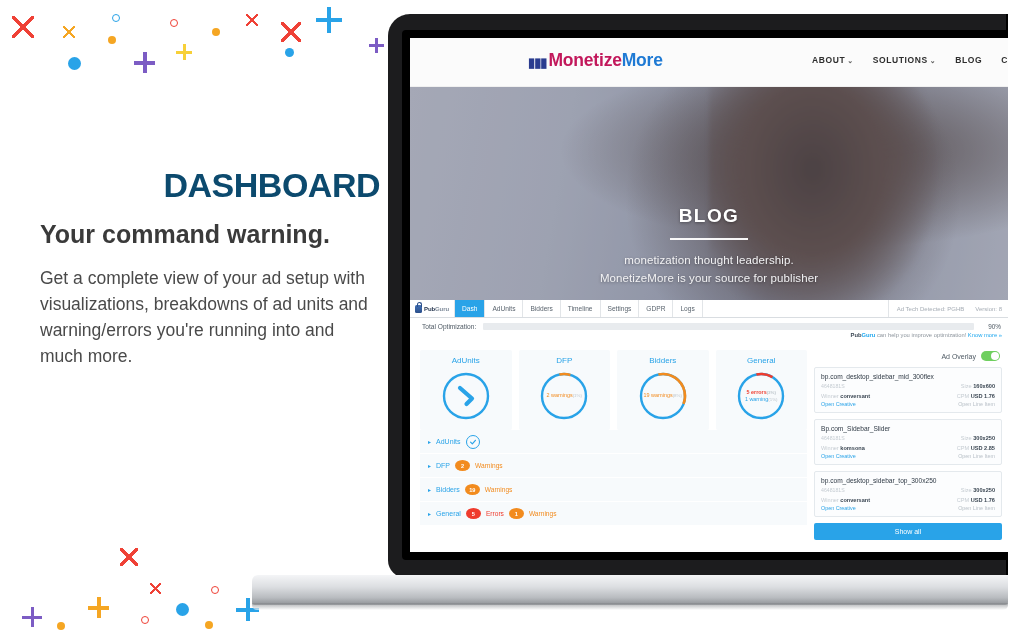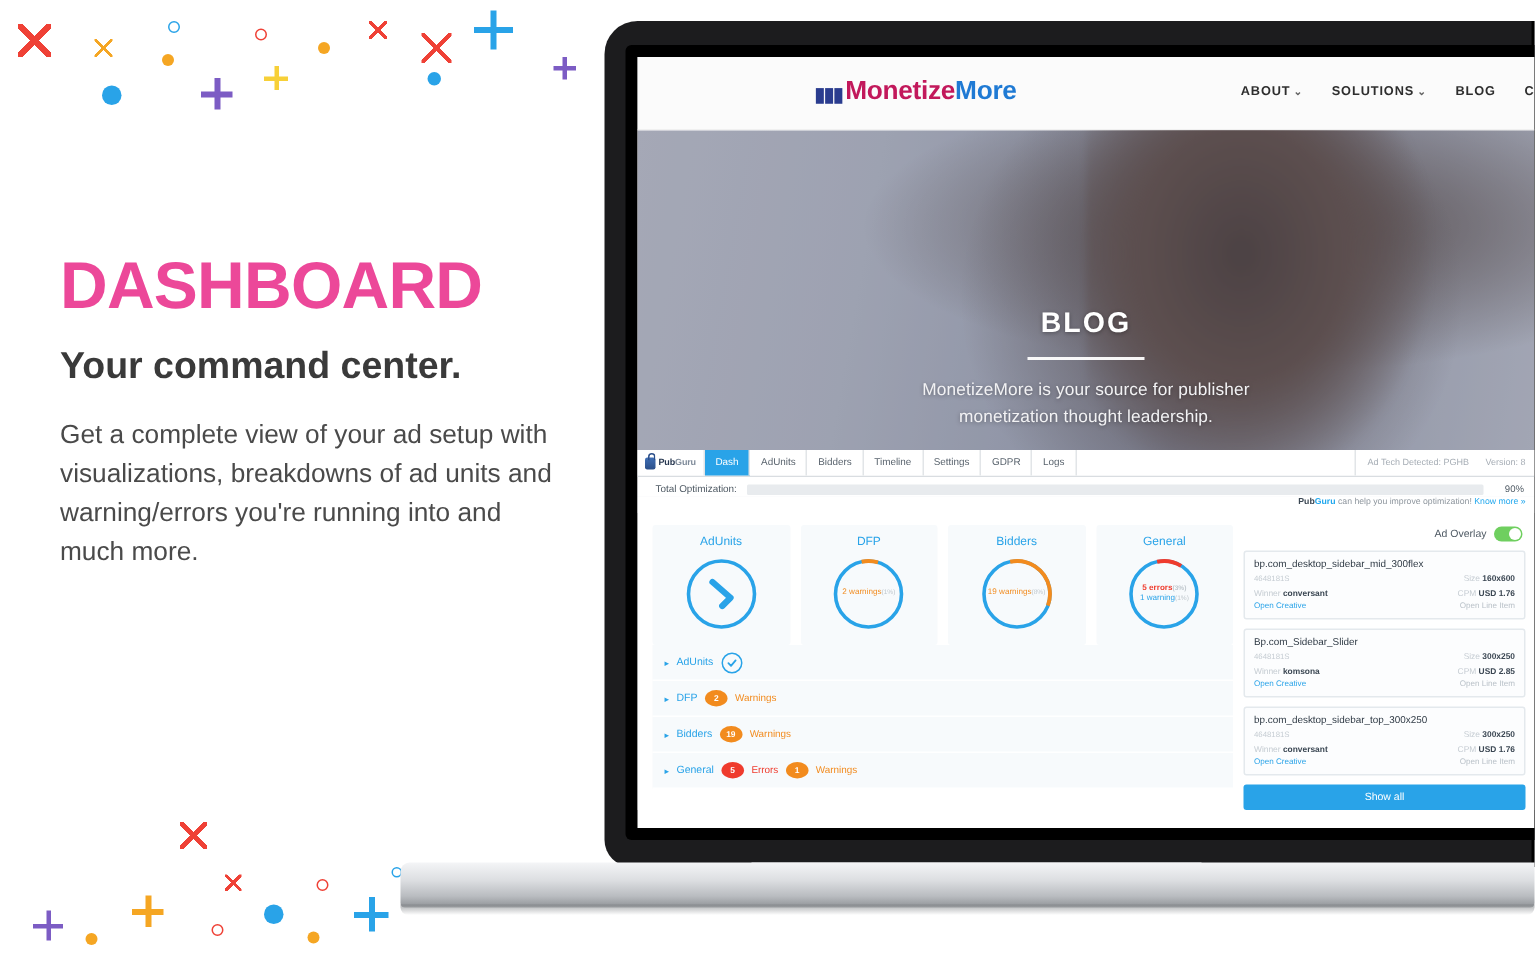--- a/index.html
+++ b/index.html
@@ -13,33 +13,33 @@
 
   
   .confetti { position: absolute; pointer-events: none; }
   .c-dot { border-radius: 50%; }
   .c-ring { border-radius: 50%; background: transparent; }
   .c-plus, .c-x { display: block; }
 
   
   .copy { position: absolute; left: 40px; top: 168px; width: 340px; }
   .h1 {
-    font-size: 44px; font-weight: bold; letter-spacing: -0.5px;
-    color: #ec4899; line-height: 1.05; margin: 0 0 16px 0;
+    font-size: 34px; font-weight: bold; letter-spacing: -0.5px;
+    color: #0c4a6e; line-height: 1.05; margin: 0 0 16px 0; text-align: right;
   }
   .h2 {
     font-size: 25px; font-weight: bold; color: #3a3a3a;
     line-height: 1.15; margin: 0 0 18px 0;
   }
   .body-copy {
     font-size: 17.5px; color: #4a4a4a; line-height: 1.48; margin: 0;
   }
 
   
-  #laptop { position: absolute; left: 267px; top: 0px; width: 756px; height: 640px; }
+  #laptop { position: absolute; left: 252px; top: 0px; width: 756px; height: 640px; }
   .lid {
     position: absolute; left: 136px; top: 14px; width: 620px; height: 564px;
     background: #1c1c1e;
     border-radius: 22px 0 0 18px;
     box-shadow: inset -2px 0 0 #000;
   }
   .lid-inner {
     position: absolute; left: 14px; top: 16px; right: 0; bottom: 18px;
     background: #000; border-radius: 4px 0 0 4px; overflow: hidden;
   }
@@ -281,21 +281,21 @@
       <div class="confetti c-dot" style="left: 176px; top: 603px; width: 13px; height: 13px; background: rgb(41, 163, 232);"></div>
       <div class="confetti c-dot" style="left: 205px; top: 621px; width: 8px; height: 8px; background: rgb(245, 166, 35);"></div>
       <div class="confetti c-dot" style="left: 57px; top: 622px; width: 8px; height: 8px; background: rgb(245, 166, 35);"></div>
       <div class="confetti c-plus" style="left: 22px; top: 607px; width: 20px; height: 20px; background: linear-gradient(rgb(124, 92, 196), rgb(124, 92, 196)) center center / 100% 3px no-repeat, linear-gradient(rgb(124, 92, 196), rgb(124, 92, 196)) center center / 3px 100% no-repeat;"></div>
       <div class="confetti c-plus" style="left: 88px; top: 597px; width: 21px; height: 21px; background: linear-gradient(rgb(245, 166, 35), rgb(245, 166, 35)) center center / 100% 4px no-repeat, linear-gradient(rgb(245, 166, 35), rgb(245, 166, 35)) center center / 4px 100% no-repeat;"></div>
       <div class="confetti c-plus" style="left: 236px; top: 598px; width: 23px; height: 23px; background: linear-gradient(rgb(41, 163, 232), rgb(41, 163, 232)) center center / 100% 4px no-repeat, linear-gradient(rgb(41, 163, 232), rgb(41, 163, 232)) center center / 4px 100% no-repeat;"></div>
     </div>
 
   <div class="copy">
     <h1 class="h1">DASHBOARD</h1>
-    <h2 class="h2">Your command center.</h2>
+    <h2 class="h2">Your command warning.</h2>
     <p class="body-copy">Get a complete view of your ad setup with visualizations, breakdowns of ad units and warning/errors you're running into and much more.</p>
   </div>
 
   <div id="laptop">
     <div class="lid">
       <div class="lid-inner">
         <div class="screen">
 
           <div class="site-header">
             <div class="brand">
@@ -307,22 +307,22 @@
                 <span class="navitem">BLOG</span>
                 <span class="navitem">C</span>
               </div>
           </div>
 
           <div class="hero">
             <div class="hero-veil"></div>
             <div class="hero-txt">
               <div class="hero-title">BLOG</div>
               <div class="hero-rule"></div>
+              <div class="hero-sub">monetization thought leadership.</div>
               <div class="hero-sub">MonetizeMore is your source for publisher</div>
-              <div class="hero-sub">monetization thought leadership.</div>
             </div>
           </div>
 
           <div class="pg">
             <div class="pg-tabs">
               <div class="pg-logo">
                 <span class="lock"></span>
                 <span class="pgtxt"><span class="a">Pub</span><span class="b">Guru</span></span>
               </div>
               <div id="pg-tabs-host" style="display:flex;">

